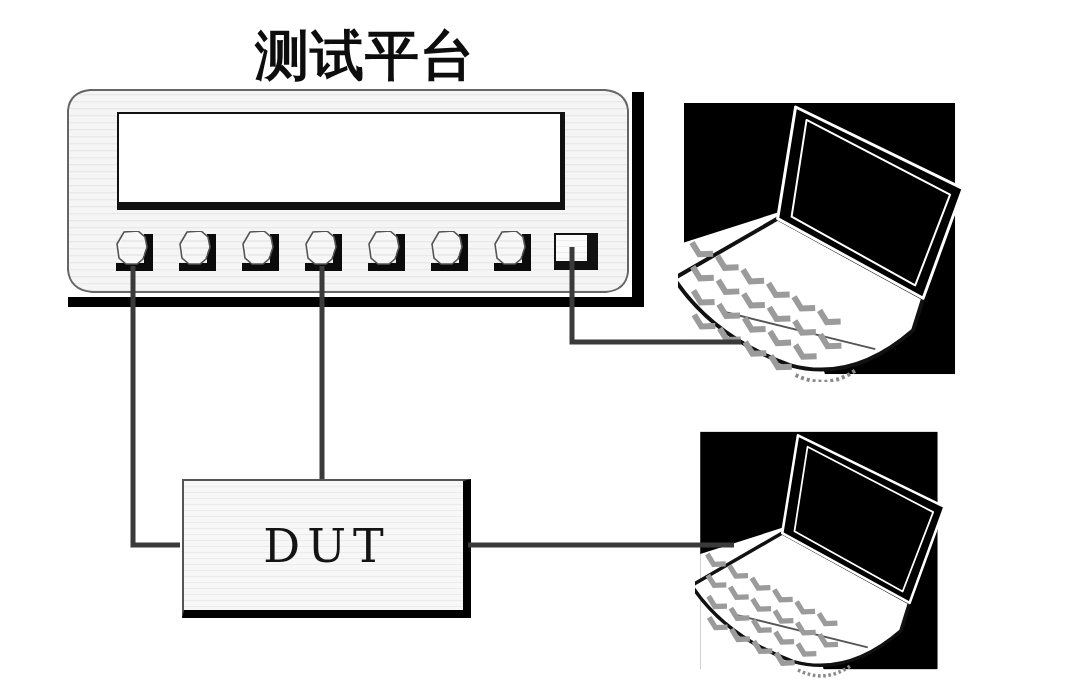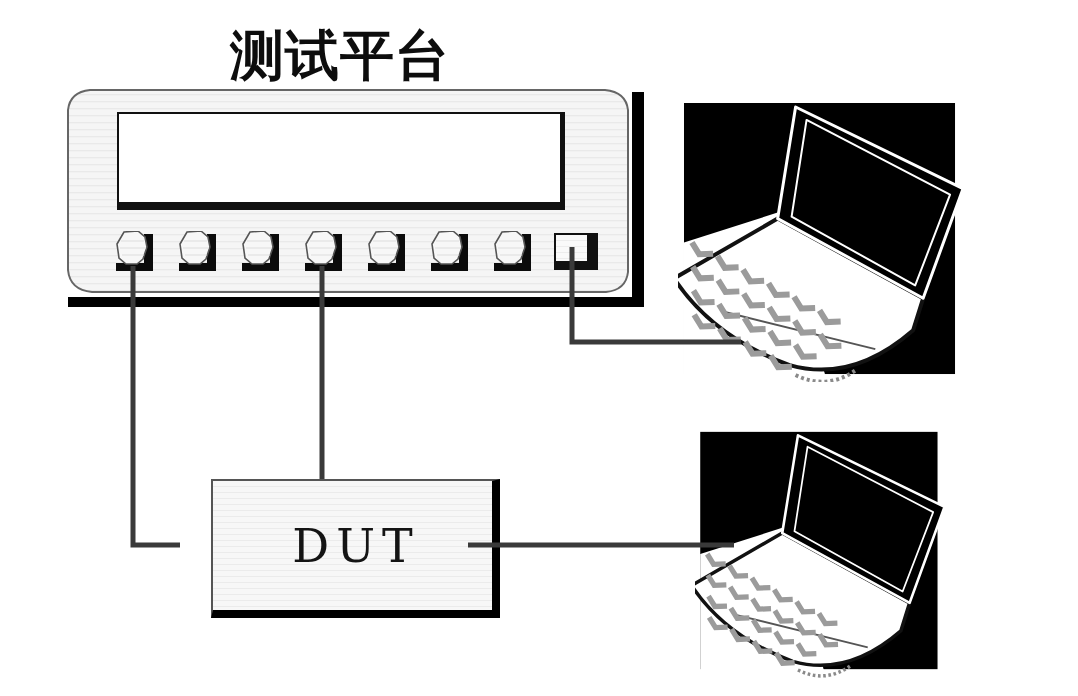--- a/index.html
+++ b/index.html
@@ -5,41 +5,41 @@
   html,body{margin:0;padding:0;background:#fff;}
   .canvas{
     position:relative;width:1078px;height:696px;background:#fff;overflow:hidden;
     font-family:"DejaVu Serif","Liberation Serif",serif;
   }
   .abs{position:absolute;}
   
   .title{
     left:230px;top:22px;width:270px;height:66px;
     font-size:54px;font-weight:bold;color:#0d0d0d;
-    letter-spacing:1px;line-height:66px;white-space:nowrap;
+    text-align:center;letter-spacing:1px;line-height:66px;white-space:nowrap;
   }
   
   .display{
     left:117px;top:112px;width:448px;height:98px;box-sizing:border-box;
     background:#fff;
     border:2px solid #111;border-right-width:5px;border-bottom-width:8px;
   }
   
   .port-btn{
     left:554px;top:233px;width:44px;height:37px;box-sizing:border-box;
     background:repeating-linear-gradient(180deg,#fafafa 0 5px,#ededed 5px 6px);
     border:2px solid #111;border-right-width:11px;border-bottom-width:9px;
   }
   
   .dut{
     left:182px;top:479px;width:289px;height:139px;box-sizing:border-box;
     background:repeating-linear-gradient(180deg,#f7f7f7 0 5px,#ebebeb 5px 6px);
     border-top:2px solid #555;border-left:2px solid #555;
     border-right:8px solid #000;border-bottom:8px solid #000;
-    display:flex;align-items:center;justify-content:center;margin-left:29px;
+    display:flex;align-items:center;justify-content:center;
   }
   .dut-label{
     font-size:46px;color:#141414;letter-spacing:7px;padding-left:7px;
     font-family:"DejaVu Serif","Liberation Serif",serif;
   }
   svg{display:block;}
 </style>
 </head>
 <body>
 

